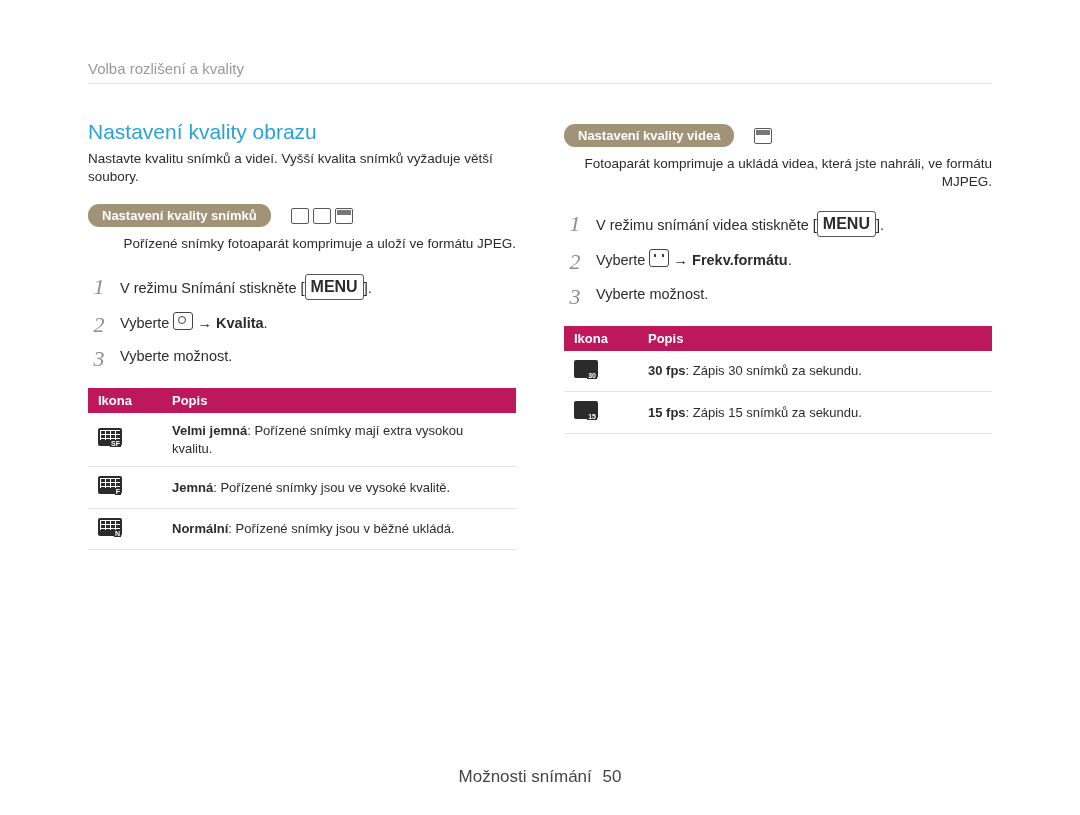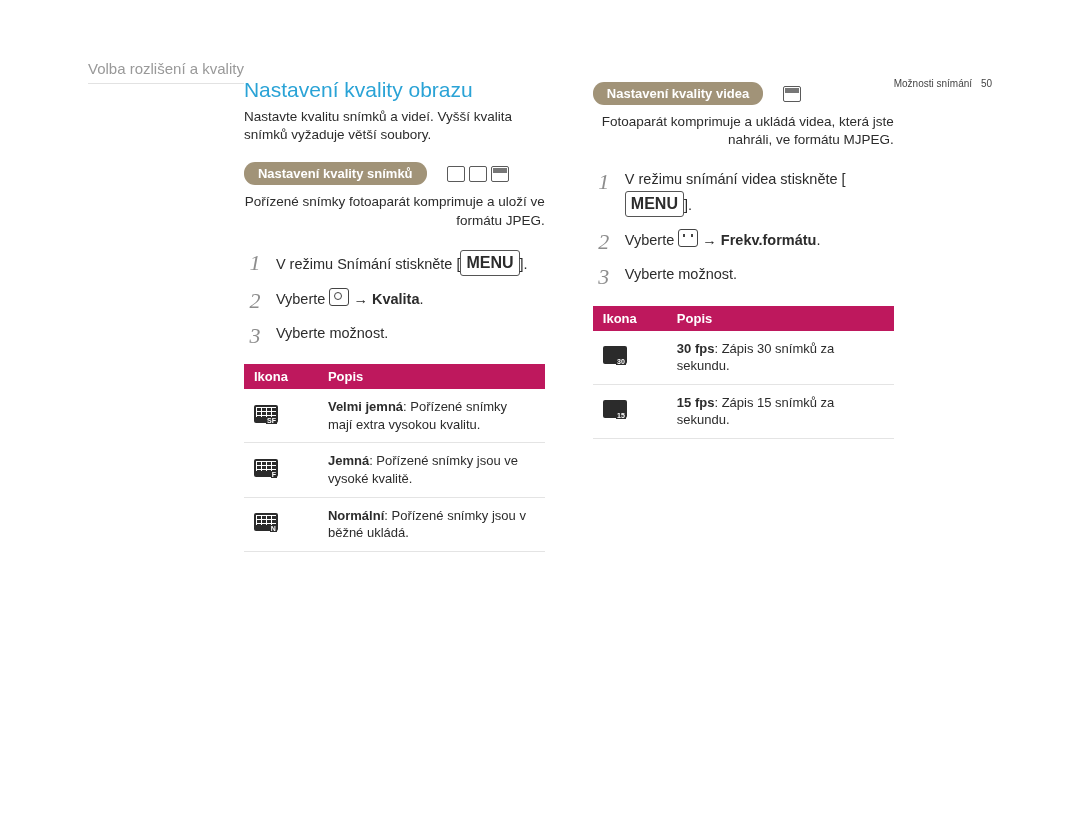--- a/index.html
+++ b/index.html
@@ -11,21 +11,21 @@
     color: #2c2c2c;
     width: 1080px;
     height: 815px;
     box-sizing: border-box;
   }
   .page {
     padding: 60px 88px 28px 88px;
     box-sizing: border-box;
     height: 100%;
     display: flex;
-    flex-direction: row;
+    flex-direction: column;
   }
   .header-block { margin-bottom: 18px; }
   .breadcrumb {
     color: #999;
     font-size: 15px;
     font-weight: 400;
     padding-bottom: 6px;
     border-bottom: 1px solid #e2e2e2;
   }
   .columns {
@@ -189,21 +189,21 @@
     bottom: -1px;
     right: 1px;
     font-size: 7px;
     color: #fff;
     background: #2b2b2b;
     padding: 0 1px;
     line-height: 1;
   }
   .footer {
     text-align: center;
-    font-size: 10px;
+    font-size: 17px;
     color: #444;
     padding-top: 18px;
   }
   .footer .pg { margin-left: 6px; }
 </style>
 </head>
 <body>
 
 <div class="page">
 

